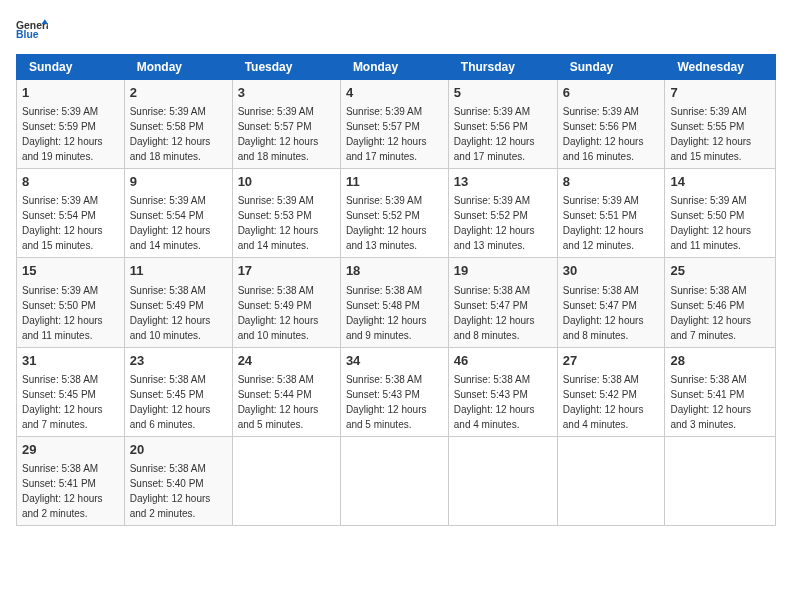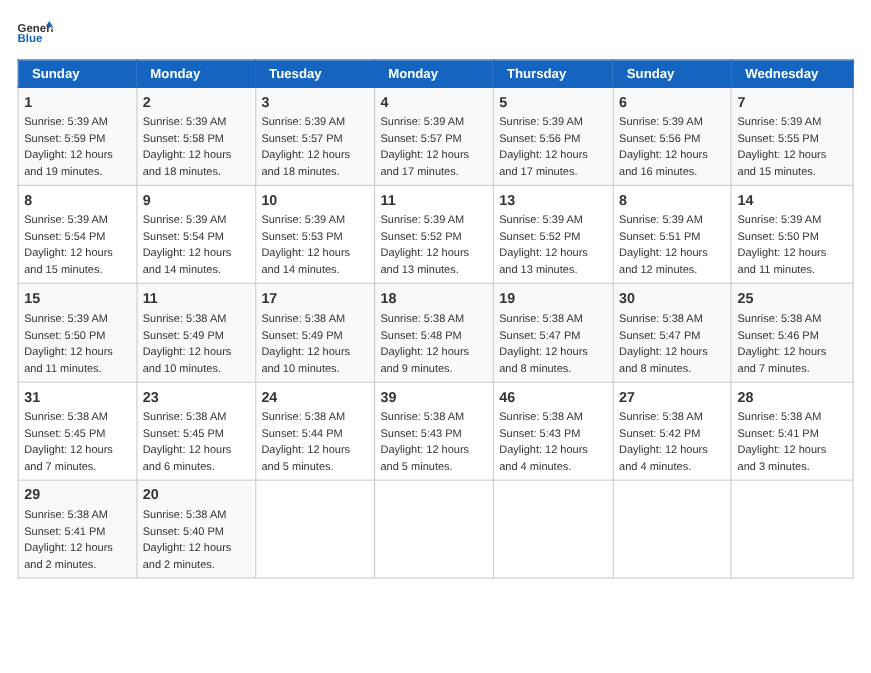--- a/index.html
+++ b/index.html
@@ -207,21 +207,21 @@
       </td>
         <td>
         <span class="day-num">23</span>
         <span class="day-info">Sunrise: 5:38 AM<br>Sunset: 5:45 PM<br>Daylight: 12 hours and 6 minutes.</span>
       </td>
         <td>
         <span class="day-num">24</span>
         <span class="day-info">Sunrise: 5:38 AM<br>Sunset: 5:44 PM<br>Daylight: 12 hours and 5 minutes.</span>
       </td>
         <td>
-        <span class="day-num">39</span>
+        <span class="day-num">34</span>
         <span class="day-info">Sunrise: 5:38 AM<br>Sunset: 5:43 PM<br>Daylight: 12 hours and 5 minutes.</span>
       </td>
         <td>
         <span class="day-num">46</span>
         <span class="day-info">Sunrise: 5:38 AM<br>Sunset: 5:43 PM<br>Daylight: 12 hours and 4 minutes.</span>
       </td>
         <td>
         <span class="day-num">27</span>
         <span class="day-info">Sunrise: 5:38 AM<br>Sunset: 5:42 PM<br>Daylight: 12 hours and 4 minutes.</span>
       </td>

